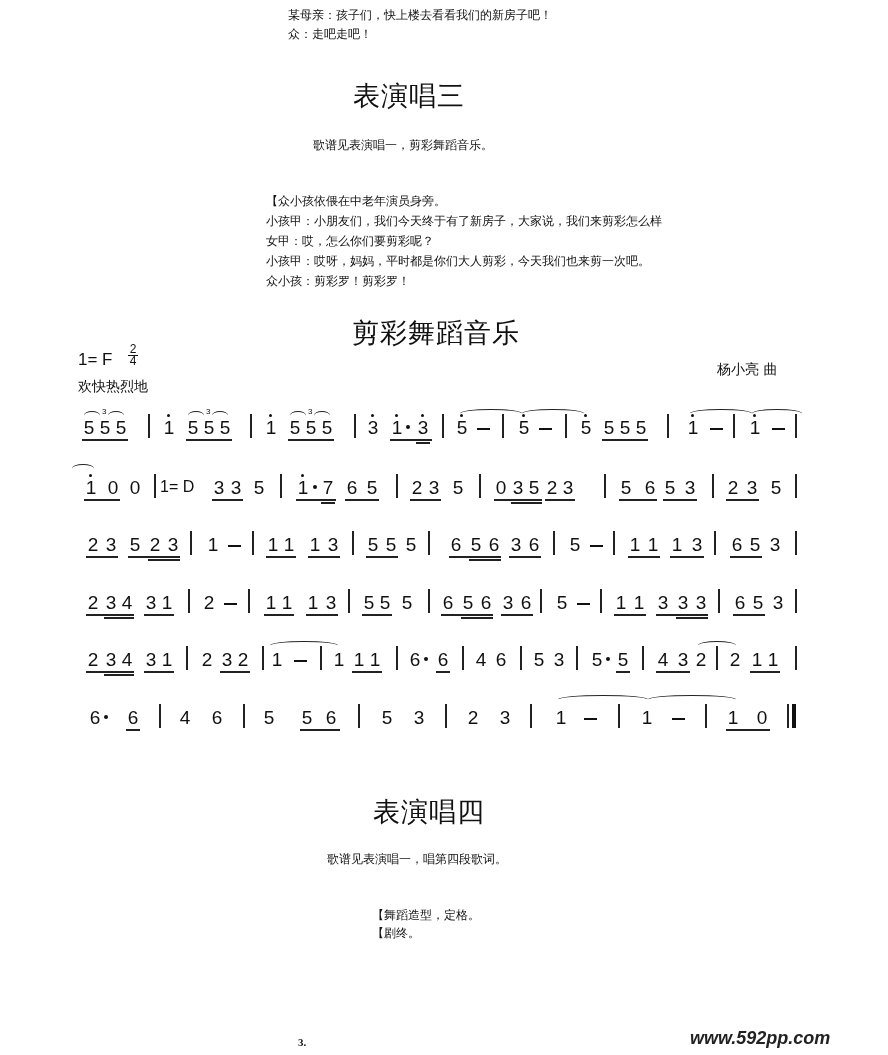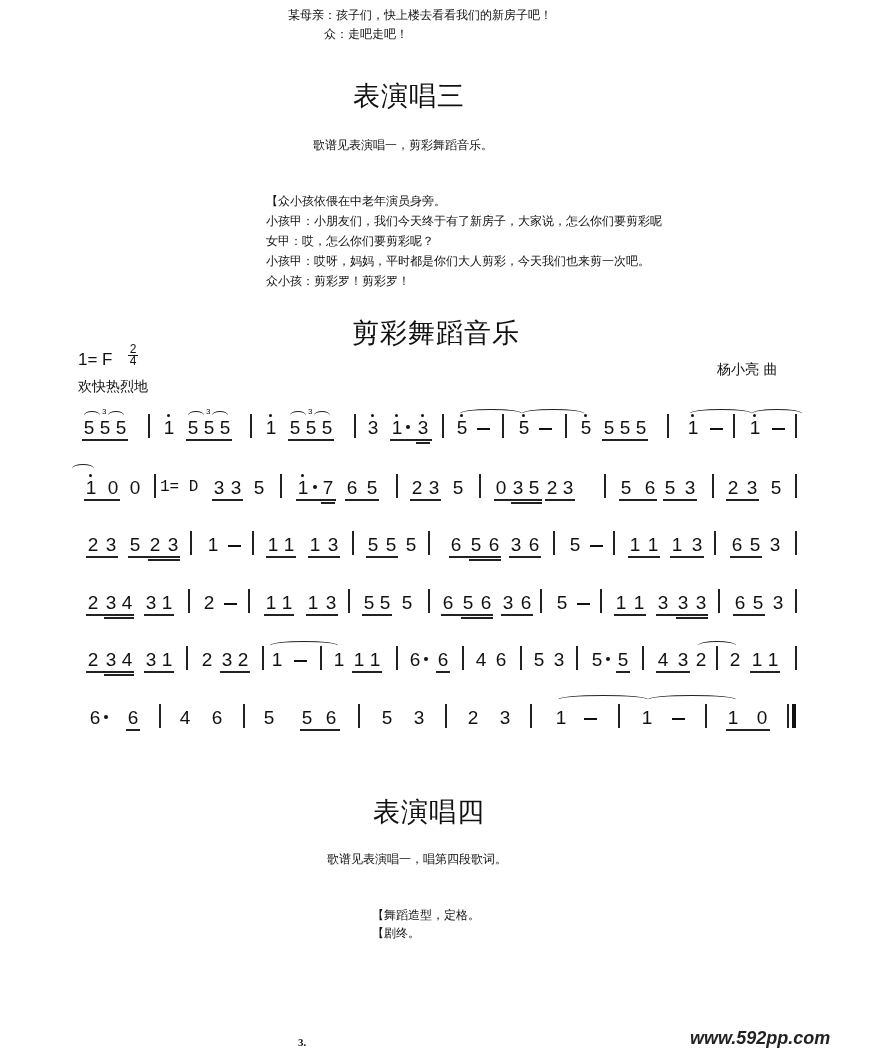--- a/index.html
+++ b/index.html
@@ -10,37 +10,37 @@
   .row{position:absolute;left:0;width:888px;height:40px;}
   .n{position:absolute;font-family:"Liberation Sans","DejaVu Sans",sans-serif;font-size:19px;line-height:20px;top:10px;text-align:center;width:14px;}
   .bar{position:absolute;top:6px;width:2px;height:24px;background:#222;}
   .ul{position:absolute;height:1.5px;background:#222;}
   .dot{position:absolute;width:3px;height:3px;border-radius:50%;background:#111;}
   .slur{position:absolute;border-top:1.5px solid #222;border-radius:50% 50% 0 0;height:8px;}
   .trip{position:absolute;font-size:8px;font-family:"Liberation Sans",sans-serif;}
   .dash{position:absolute;top:20px;width:13px;height:2px;background:#111;}
   .kdot{position:absolute;width:4px;height:4px;border-radius:50%;background:#111;top:17px;}
   .final{position:absolute;top:6px;width:4px;height:24px;background:#111;}
-  .kchg{position:absolute;top:10px;font-family:Liberation Mono, monospace;font-size:16px;}
+  .kchg{position:absolute;top:10px;font-family:Liberation Sans, sans-serif;font-size:16px;}
 </style>
 </head>
 <body>
 
 <div class="abs small" style="left:288px;top:6px;">
   <span>某母亲</span>：<span>孩子们，快上楼去看看我们的新房子吧！</span>
 </div>
-<div class="abs small" style="left:288px;top:25px;margin-left:36px;">
+<div class="abs small" style="left:288px;top:25px;">
   <span>众</span>：<span>走吧走吧！</span>
 </div>
 
 <div class="abs title" style="left:353px;top:78px;">表演唱三</div>
 <div class="abs small" style="left:313px;top:136px;">歌谱见表演唱一，剪彩舞蹈音乐。</div>
 
 <div class="abs small" style="left:266px;top:192px;">【众小孩依偎在中老年演员身旁。</div>
-<div class="abs small" style="left:266px;top:212px;">小孩甲：小朋友们，我们今天终于有了新房子，大家说，怎么你们要剪彩呢</div>
+<div class="abs small" style="left:266px;top:212px;">小孩甲：小朋友们，我们今天终于有了新房子，大家说，我们来剪彩怎么样</div>
 <div class="abs small" style="left:266px;top:232px;">女甲：哎，怎么你们要剪彩呢？</div>
 <div class="abs small" style="left:266px;top:252px;">小孩甲：哎呀，妈妈，平时都是你们大人剪彩，今天我们也来剪一次吧。</div>
 <div class="abs small" style="left:266px;top:272px;">众小孩：剪彩罗！剪彩罗！</div>
 
 <div class="abs title" style="left:352px;top:315px;">剪彩舞蹈音乐</div>
 <div class="abs" style="left:78px;top:350px;font-family:'Liberation Sans',sans-serif;font-size:17px;">1= F</div>
 <div class="abs" style="left:128px;top:344px;font-family:'Liberation Sans',sans-serif;font-size:12px;line-height:11px;text-align:center;width:10px;">
   <div>2</div>
   <div style="border-top:1.5px solid #111;">4</div>
 </div>

